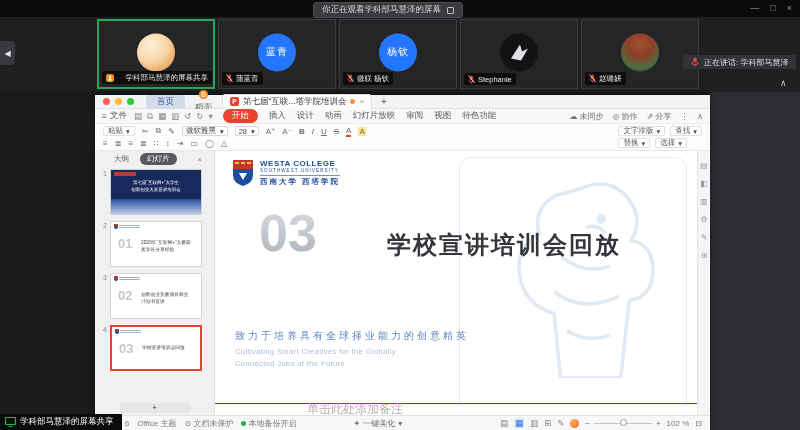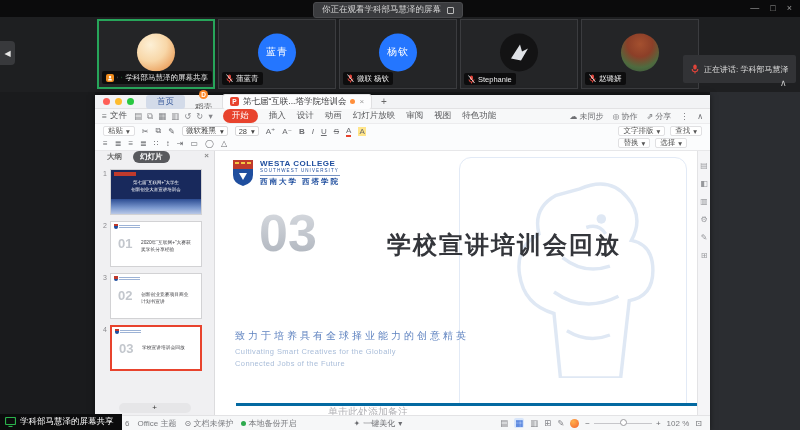--- a/index.html
+++ b/index.html
@@ -19,21 +19,21 @@
   .tile.active { border:2px solid #27a55a; }
   .avatar { position:absolute; left:50%; top:50%; transform:translate(-50%,-54%); width:38px; height:38px; border-radius:50%; display:flex; align-items:center; justify-content:center; overflow:hidden; }
   .av-img1 { background:radial-gradient(circle at 35% 30%, #fdf0d6 0%, #f8d7a8 45%, #edaa6b 75%, #e08c4e 100%); }
   .av-blue { background:#2476ff; color:#fff; font-size:10px; letter-spacing:1px; }
   .av-dark { background:#131314; }
   .av-person { background:radial-gradient(circle at 50% 28%, #a4502f 0%, #8c3f28 38%, #4e6b3f 70%, #37503a 100%); }
   .name-tag { position:absolute; left:3px; bottom:3px; background:rgba(8,8,8,.82); border-radius:2px; padding:1.5px 4px; display:flex; align-items:center; gap:3px; font-size:7.5px; color:#ececec; white-space:nowrap; max-width:110px; overflow:hidden; }
   .host-badge { width:8px; height:8px; background:#f08c1e; border-radius:2px; display:inline-flex; align-items:center; justify-content:center; flex:none; }
 
   
-  .toast { position:absolute; left:683px; top:55px; height:28px; background:#323336; border-radius:2px; padding:0 8px; display:flex; align-items:center; gap:5px; font-size:8px; color:#dcdcdc; z-index:5; white-space:nowrap; }
+  .toast { position:absolute; left:683px; top:55px; height:14px; background:#323336; border-radius:2px; padding:0 8px; display:flex; align-items:center; gap:5px; font-size:8px; color:#dcdcdc; z-index:5; white-space:nowrap; }
   .strip-collapse { position:absolute; left:780px; top:78px; color:#c7c7c7; font-size:9px; z-index:6; }
 
   
   .bg-left  { position:absolute; left:0; top:92px; width:95px; height:338px; background:#1a1b1d; }
   .bg-right { position:absolute; left:710px; top:92px; width:90px; height:338px; background:#2b2d31; }
 
   
   .wps { position:absolute; left:95px; top:95px; width:615px; height:335px; background:#fff; display:flex; flex-direction:column; box-shadow:0 0 6px rgba(0,0,0,.5); }
 
   .titlebar { height:14px; background:#f2f3f5; border-bottom:1px solid #e2e2e4; display:flex; align-items:center; padding:0 8px; flex:none; }
@@ -65,21 +65,21 @@
   .rib-right { position:absolute; right:8px; top:2px; display:flex; flex-direction:column; gap:2px; }
   .rib-right .row { display:flex; gap:5px; }
   .minibtn { border:1px solid #e0e0e2; background:#fff; border-radius:2px; padding:0 4px; height:10px; display:inline-flex; align-items:center; gap:3px; font-size:7.5px; color:#555; }
   .glyph { color:#6a6b6f; }
   .bold-g { font-weight:bold; }
 
   .content { flex:1; display:flex; min-height:0; }
 
   
   .panel { width:120px; background:#f0f0f2; border-right:1px solid #dcdcde; display:flex; flex-direction:column; flex:none; }
-  .panel-tabs { height:16px; display:flex; align-items:flex-start; gap:4px; padding:0 5px; flex:none;font-weight:bold; }
+  .panel-tabs { height:16px; display:flex; align-items:center; gap:4px; padding:0 12px; flex:none; }
   .ptab { font-size:7.5px; color:#666; padding:1px 7px; border-radius:8px; }
   .ptab.sel { background:#58595d; color:#fff; }
   .panel-x { margin-left:auto; color:#888; font-size:8px; }
   .thumb-list { flex:1; overflow:hidden; padding:2px 0 0 0; }
   .thumb-row { display:flex; margin:0 0 6px 4px; }
   .tnum { width:11px; font-size:7px; color:#8a8a8e; text-align:right; padding-right:3px; padding-top:1px; }
   .thumb { width:92px; height:46px; background:#fff; border:1px solid #d2d2d4; position:relative; overflow:hidden; }
   .thumb.sel { border:2px solid #e8432d; }
   .thumb.cover { background:#18295c; }
   .cover-bar { position:absolute; left:3px; top:2px; width:22px; height:4px; background:#c03a2c; }
@@ -104,21 +104,21 @@
   .logo-div { height:1px; background:#1f4e9e; margin:1.5px 0; opacity:.6; }
   .logo-cn { font-size:7.5px; color:#1f4e9e; font-weight:bold; letter-spacing:2px; }
   .num03 { position:absolute; left:44px; top:52px; font-size:52px; font-weight:bold; background:linear-gradient(180deg,#dcdfe4 0%,#aab0b9 100%); -webkit-background-clip:text; background-clip:text; color:transparent; }
   .slide-title { position:absolute; left:172px; top:78px; font-size:24px; font-weight:bold; color:#34363b; letter-spacing:2px; white-space:nowrap; }
   .frame { position:absolute; right:10px; top:6px; width:228px; height:262px; border:1px solid #e2eaf6; border-radius:12px; }
   .lion { position:absolute; right:14px; top:12px; }
   .smart { position:absolute; left:254px; top:220px; font-size:19px; font-weight:bold; color:#e1e9f5; letter-spacing:3px; white-space:nowrap; }
   .tagline { position:absolute; left:20px; top:178px; }
   .tag-cn { font-size:10px; color:#5f83c0; letter-spacing:3px; margin-bottom:3px; }
   .tag-en { font-size:7.5px; color:#a9bdd9; letter-spacing:.4px; line-height:1.55; }
-  .notes { height:12px; background:#fff; border-top:3px solid #0369a1; font-size:10px; color:#b2b2b6; line-height:11px; padding-left:92px; flex:none;margin-left:21px; }
+  .notes { height:12px; background:#fff; border-top:1px solid #0369a1; font-size:12px; color:#b2b2b6; line-height:11px; padding-left:92px; flex:none; }
 
   
   .rightbar { width:13px; background:#f5f5f7; border-left:1px solid #e3e3e5; display:flex; flex-direction:column; align-items:center; gap:9px; padding-top:10px; flex:none; color:#97989c; font-size:8px; }
 
   
   .status { height:15px; background:#f6f7f8; border-top:1px solid #e3e3e5; display:flex; align-items:center; padding:0 8px; font-size:8px; color:#7a7b7f; flex:none; position:relative; }
   .st-left { display:flex; align-items:center; gap:8px; margin-left:22px; white-space:nowrap; }
   .gdot { width:5px; height:5px; border-radius:50%; background:#2eaa4e; display:inline-block; margin-right:2px; }
   .st-center { position:absolute; left:46%; display:flex; align-items:center; gap:3px; transform:translateX(-50%); white-space:nowrap; color:#6c6d71; }
   .st-right { margin-left:auto; display:flex; align-items:center; gap:6px; white-space:nowrap; }

